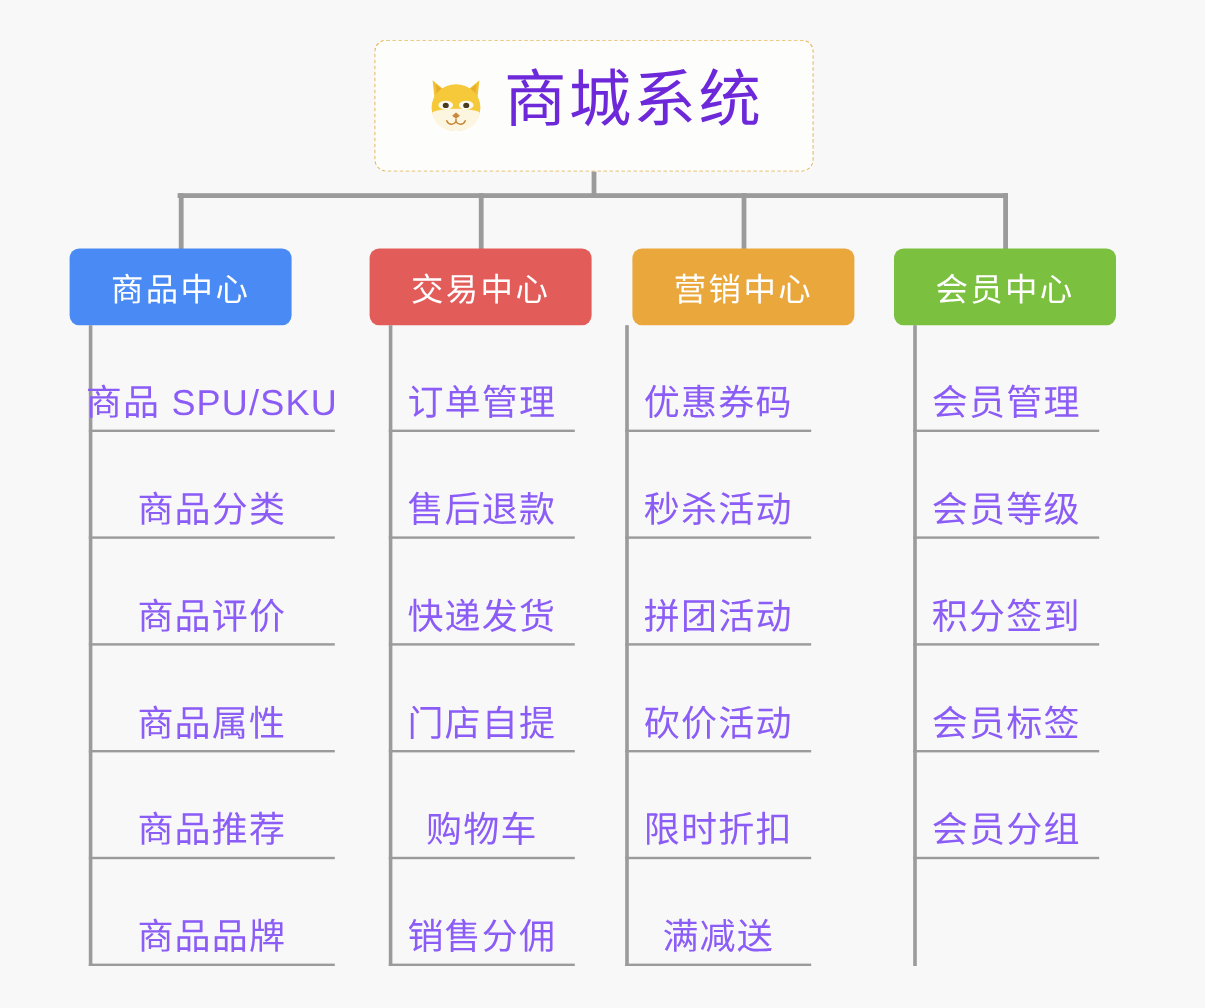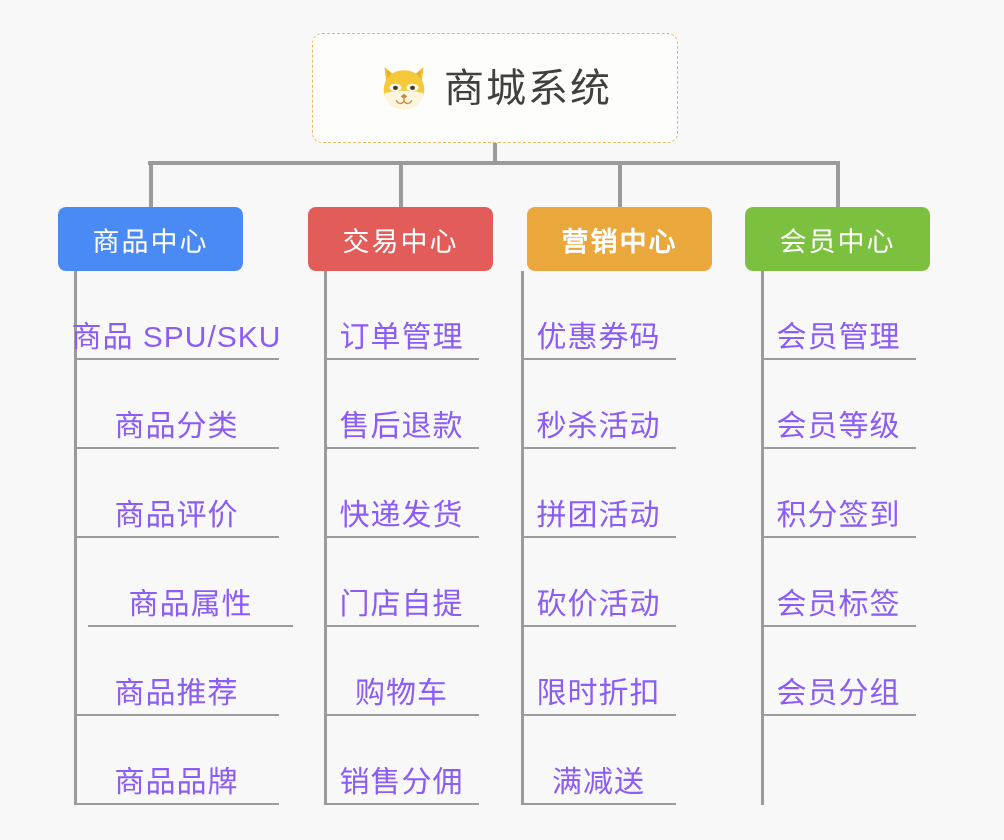--- a/index.html
+++ b/index.html
@@ -36,25 +36,26 @@
     justify-content: center;
     gap: 14px;
   }
   .root-icon {
     width: 52px;
     height: 52px;
     flex: 0 0 52px;
     display: block;
   }
   .root-title {
-    font-size: 40px;
+    font-size: 52px;
     line-height: 1;
-    color: #404040;
+    color: #6d28d9;
     letter-spacing: 2px;
     white-space: nowrap;
+    font-family: Liberation Mono, monospace;
   }
 
   
   .conn {
     position: absolute;
     background: #9b9b9b;
   }
   .conn-stem {            
     left: 493px;
     top: 143px;
@@ -157,21 +158,21 @@
         <div class="leaf-trunk" style="height: 534px;"></div>
         <div class="leaf-item" style="top: 0px; width: 205px;">
           <span class="leaf-label">商品 SPU/SKU</span>
         </div>
         <div class="leaf-item" style="top: 89px; width: 205px;">
           <span class="leaf-label">商品分类</span>
         </div>
         <div class="leaf-item" style="top: 178px; width: 205px;">
           <span class="leaf-label">商品评价</span>
         </div>
-        <div class="leaf-item" style="top: 267px; width: 205px; margin-left: 14px;">
+        <div class="leaf-item" style="top: 267px; width: 205px;">
           <span class="leaf-label">商品属性</span>
         </div>
         <div class="leaf-item" style="top: 356px; width: 205px;">
           <span class="leaf-label">商品推荐</span>
         </div>
         <div class="leaf-item" style="top: 445px; width: 205px;">
           <span class="leaf-label">商品品牌</span>
         </div>
       </div>
       <div class="conn conn-drop" style="left: 399px;"></div>
@@ -193,21 +194,21 @@
           <span class="leaf-label">门店自提</span>
         </div>
         <div class="leaf-item" style="top: 356px; width: 155px;">
           <span class="leaf-label">购物车</span>
         </div>
         <div class="leaf-item" style="top: 445px; width: 155px;">
           <span class="leaf-label">销售分佣</span>
         </div>
       </div>
       <div class="conn conn-drop" style="left: 618px;"></div>
-      <div class="cat-box" style="left: 527px; width: 185px; background: rgb(234, 168, 60); font-weight: bold;">
+      <div class="cat-box" style="left: 527px; width: 185px; background: rgb(234, 168, 60);">
         <span>营销中心</span>
       </div>
       <div class="leaf-col" style="left: 521px; width: 155px; height: 534px;">
         <div class="leaf-trunk" style="height: 534px;"></div>
         <div class="leaf-item" style="top: 0px; width: 155px;">
           <span class="leaf-label">优惠券码</span>
         </div>
         <div class="leaf-item" style="top: 89px; width: 155px;">
           <span class="leaf-label">秒杀活动</span>
         </div>

